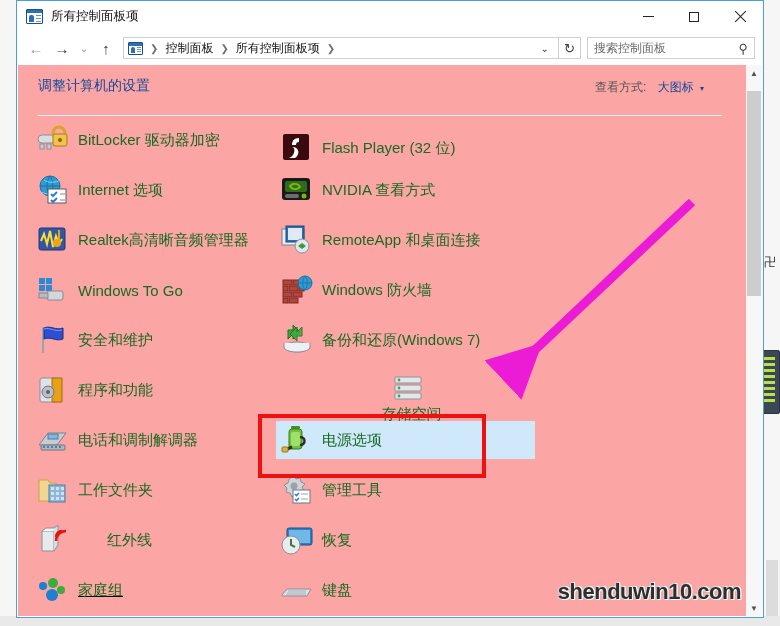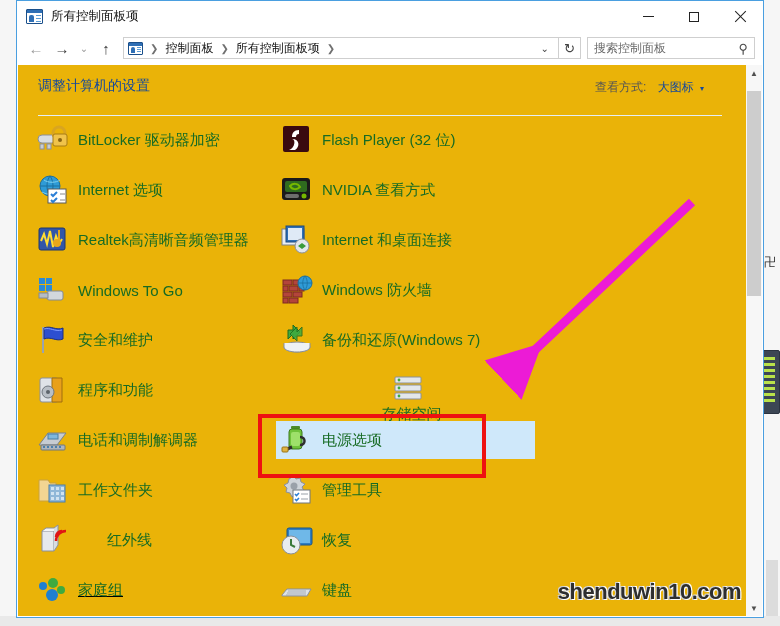--- a/index.html
+++ b/index.html
@@ -114,21 +114,21 @@
   .searchbox {
     width:168px; height:22px; margin-left:6px; border:1px solid #cfcfcf; box-sizing:border-box;
     display:flex; align-items:center; padding:0 6px; background:#fff;
   }
   .searchbox .ph { flex:1; font-size:12px; color:#6a6a6a; }
   .searchbox .mag { color:#4a4a4a; font-size:13px; }
 
   
   .content {
     position:absolute; left:1px; top:64px; right:1px; bottom:1px;
-    background:#eab308; overflow:hidden;
+    background:#fca5a5; overflow:hidden;
   }
   .content-head {
     position:relative; height:42px;
   }
   .head-title {
     position:absolute; left:20px; top:12px; font-size:14px; color:#15499b;
   }
   .viewmode {
     position:absolute; right:58px; top:14px; font-size:12px; white-space:nowrap;
   }
@@ -356,21 +356,21 @@
               <span class="ico"><svg viewBox="0 0 34 34" width="34" height="34">
                   <circle cx="7" cy="13" r="4" fill="#1f7fd0"></circle>
                   <circle cx="17" cy="10" r="5" fill="#3faa3f"></circle>
                   <circle cx="16" cy="22" r="6" fill="#1f7fd0"></circle>
                   <circle cx="25" cy="17" r="4" fill="#3faa3f"></circle>
                 </svg></span>
               <span class="item-label">家庭组</span>
             </div>
           </div>
         <div class="col col-right" id="col-right">
-            <div class="item" style="top: 0px; position: absolute; left: 0px; width: 259px;">
+            <div class="item" style="top: 8px; position: absolute; left: 0px; width: 259px;">
               <span class="ico"><svg viewBox="0 0 34 34" width="34" height="34">
                   <rect x="3" y="3" width="26" height="26" rx="2" fill="#3a0a0f"></rect>
                   <path d="M19 7c-5 0-7 3-7 7h4c0-2 1-3 3-3zM12 16c4 0 3 9-3 11h6c5-3 5-11-3-11z" fill="#fff"></path>
                 </svg></span>
               <span class="item-label">Flash Player (32 位)</span>
             </div>
             <div class="item" style="top: 50px; position: absolute; left: 0px; width: 259px;">
               <span class="ico"><svg viewBox="0 0 34 34" width="34" height="34">
                   <rect x="2" y="5" width="28" height="22" rx="3" fill="#1a1a1a"></rect>
                   <rect x="5" y="8" width="22" height="11" rx="2" fill="#2f6b1f"></rect>
@@ -381,21 +381,21 @@
               <span class="item-label">NVIDIA 查看方式</span>
             </div>
             <div class="item" style="top: 100px; position: absolute; left: 0px; width: 259px;">
               <span class="ico"><svg viewBox="0 0 34 34" width="34" height="34">
                   <rect x="2" y="6" width="22" height="16" fill="#e8edf2" stroke="#7b828a"></rect>
                   <rect x="6" y="3" width="18" height="16" fill="#2f6fb5" stroke="#1d4a7d"></rect>
                   <rect x="8" y="5" width="14" height="12" fill="#dfeaf6"></rect>
                   <circle cx="22" cy="23" r="7" fill="#e2e7ec" stroke="#8b9099"></circle>
                   <path d="M18 23l4-3v6zM26 23l-4-3v6z" fill="#3a9a3a"></path>
                 </svg></span>
-              <span class="item-label">Internet 和桌面连接</span>
+              <span class="item-label">RemoteApp 和桌面连接</span>
             </div>
             <div class="item" style="top: 150px; position: absolute; left: 0px; width: 259px;">
               <span class="ico"><svg viewBox="0 0 34 34" width="34" height="34">
                   <g fill="#b3453a" stroke="#7d2a22">
                     <rect x="3" y="7" width="9" height="5"></rect>
                     <rect x="13" y="7" width="9" height="5"></rect>
                     <rect x="3" y="13" width="5" height="5"></rect>
                     <rect x="9" y="13" width="9" height="5"></rect>
                     <rect x="19" y="13" width="5" height="5"></rect>
                     <rect x="3" y="19" width="9" height="5"></rect>

